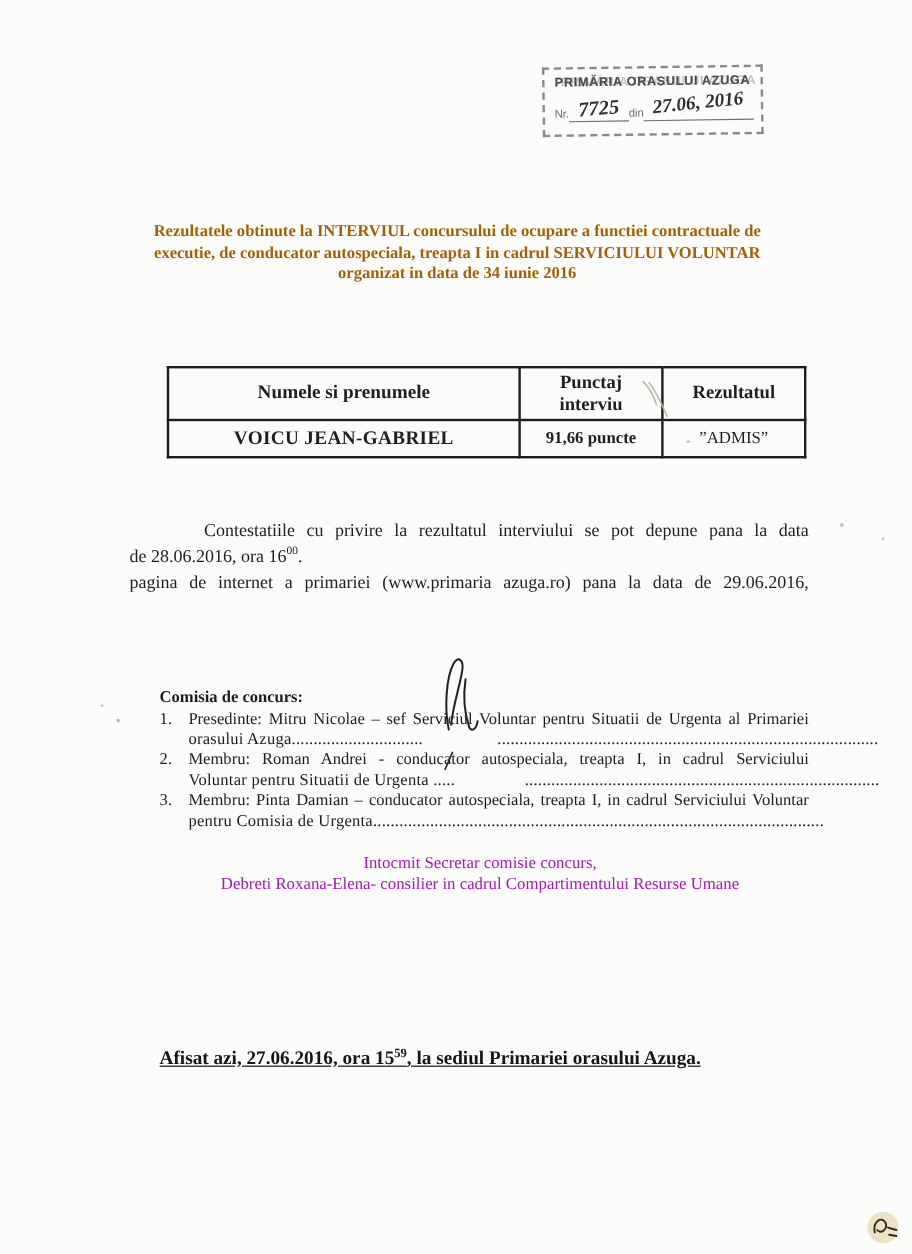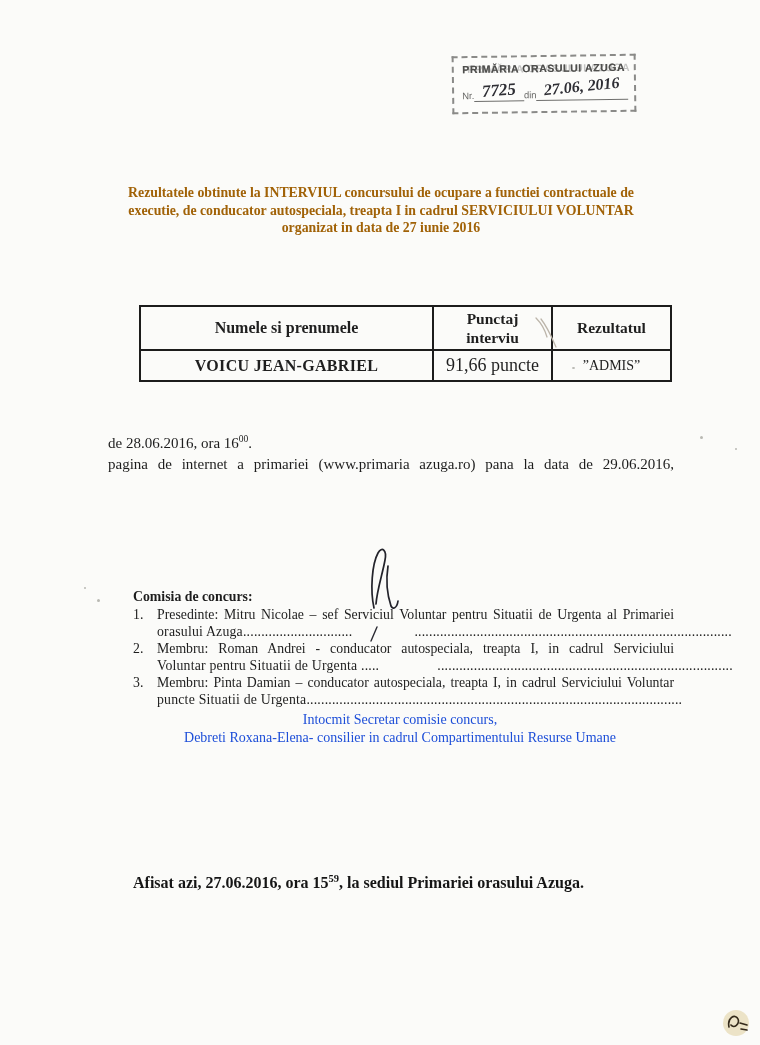--- a/index.html
+++ b/index.html
@@ -55,54 +55,54 @@
   .rtable td{
     border:2px solid #1c1c1c;text-align:center;vertical-align:middle;
     padding:0 4px;
   }
   .th-name{width:283px;font-weight:bold;font-size:16px;}
   .th-score{width:109px;font-weight:bold;font-size:15.5px;line-height:19px;}
   .th-result{width:109px;font-weight:bold;font-size:15.5px;vertical-align:top;padding-top:3px;}
   .hdr-row td{height:42px;}
   .data-row td{height:29px;}
   .td-name{font-weight:bold;font-size:16px;letter-spacing:0.3px;margin-top:36px;}
-  .td-score{font-weight:normal;font-size:18px;}
+  .td-score{font-weight:bold;font-size:14px;}
   .td-result{font-size:14px;vertical-align:top;padding-top:4px;}
   
   .paras{
     position:absolute;left:108px;top:433px;width:566px;
     font-size:15px;line-height:21.4px;color:#1d1d1d;
   }
   .pline{width:100%;}
   .jfull{text-align:justify;text-align-last:justify;}
   .ind{text-indent:62px;}
   sup{font-size:9.5px;line-height:0;}
   
   .commission{
     position:absolute;left:133px;top:572px;width:580px;
     font-size:13.8px;line-height:17px;color:#1d1d1d;
   }
-  .c-head{font-weight:bold;margin-bottom:0.5px;margin-top:16px;}
+  .c-head{font-weight:bold;margin-bottom:0.5px;}
   .c-item{position:relative;padding-left:24px;}
   .c-num{position:absolute;left:0;top:0;}
   .c-l1{width:517px;text-align:justify;text-align-last:justify;}
   .c-l2{white-space:nowrap;overflow:hidden;width:575px;letter-spacing:0.2px;}
   .c-item:nth-of-type(1) .fill{margin-left:36px;}
   .c-item:nth-of-type(2) .fill{margin-left:62px;}
   .c-item:nth-of-type(3) .fill{margin-left:58px;}
   
   .signoff{
     position:absolute;left:140px;top:711px;width:520px;text-align:center;
-    font-size:14px;line-height:17.5px;color:#1d4ed8;
+    font-size:14px;line-height:17.5px;color:#a21caf;
   }
   .signoff .dots{margin-left:14px;}
   
   .afisat{
     position:absolute;left:133px;top:874px;
-    font-weight:bold;font-size:16px;color:#151515;white-space:nowrap;
+    font-weight:bold;font-size:16px;color:#151515;white-space:nowrap;text-decoration:underline;
   }
   .afisat sup{font-size:10.5px;}
   
   .mark{position:absolute;pointer-events:none;}
   .speck{position:absolute;border-radius:50%;background:#b9b9b3;}
 </style>
 </head>
 <body>
 
 <div class="stamp">
@@ -111,21 +111,21 @@
     <span class="stamp-label">Nr.</span>
     <span class="stamp-blank"><span class="hand">7725</span></span>
     <span class="stamp-label">din</span>
     <span class="stamp-blank"><span class="hand date">27.06, 2016</span></span>
   </div>
 </div>
 
 <div class="title">
   <div>Rezultatele obtinute la INTERVIUL concursului de ocupare a functiei contractuale de</div>
   <div>executie, de conducator autospeciala, treapta I in cadrul SERVICIULUI VOLUNTAR</div>
-  <div>organizat in data de 27 iunie 2016</div>
+  <div>organizat in data de 34 iunie 2016</div>
 </div>
 
 <table class="rtable">
   <tbody>
     <tr class="hdr-row">
       <td class="th-name">Numele si prenumele</td>
       <td class="th-score">
         <div>Punctaj</div>
         <div>interviu</div>
       </td>
@@ -133,40 +133,41 @@
     </tr>
     <tr class="data-row">
       <td class="td-name">VOICU JEAN-GABRIEL</td>
       <td class="td-score">91,66 puncte</td>
       <td class="td-result">”ADMIS”</td>
     </tr>
   </tbody>
 </table>
 
 <div class="paras">
+  <div class="pline jfull ind">Contestatiile cu privire la rezultatul interviului se pot depune pana la data</div>
   <div class="pline"><span>de 28.06.2016, ora 16</span><sup>00</sup><span>.</span></div>
   <div class="pline jfull">pagina de internet a primariei (www.primaria azuga.ro) pana la data de 29.06.2016,</div>
 </div>
 
 <div class="commission">
   <div class="c-head">Comisia de concurs:</div>
   <div class="c-item">
     <span class="c-num">1.</span>
     <div class="c-l1">Presedinte: Mitru Nicolae – sef Serviciul Voluntar pentru Situatii de Urgenta al Primariei</div>
     <div class="c-l2"><span>orasului Azuga..............................</span><span class="fill">....................................................................................................</span></div>
   </div>
   <div class="c-item">
     <span class="c-num">2.</span>
     <div class="c-l1">Membru: Roman Andrei - conducator autospeciala, treapta I, in cadrul Serviciului</div>
     <div class="c-l2"><span>Voluntar pentru Situatii de Urgenta .....</span><span class="fill">....................................................................................................</span></div>
   </div>
   <div class="c-item">
     <span class="c-num">3.</span>
     <div class="c-l1">Membru: Pinta Damian – conducator autospeciala, treapta I, in cadrul Serviciului Voluntar</div>
-    <div class="c-l2"><span>puncte Situatii de Urgenta...</span><span class="fill">....................................................................................................</span></div>
+    <div class="c-l2"><span>pentru Comisia de Urgenta...</span><span class="fill">....................................................................................................</span></div>
   </div>
 </div>
 
 <div class="signoff">
   <div>Intocmit Secretar comisie concurs,</div>
   <div>Debreti Roxana-Elena- consilier in cadrul Compartimentului Resurse Umane</div>
 </div>
 
 <div class="afisat">
   <span>Afisat azi, 27.06.2016, ora 15</span><sup>59</sup><span>, la sediul Primariei orasului Azuga.</span>

